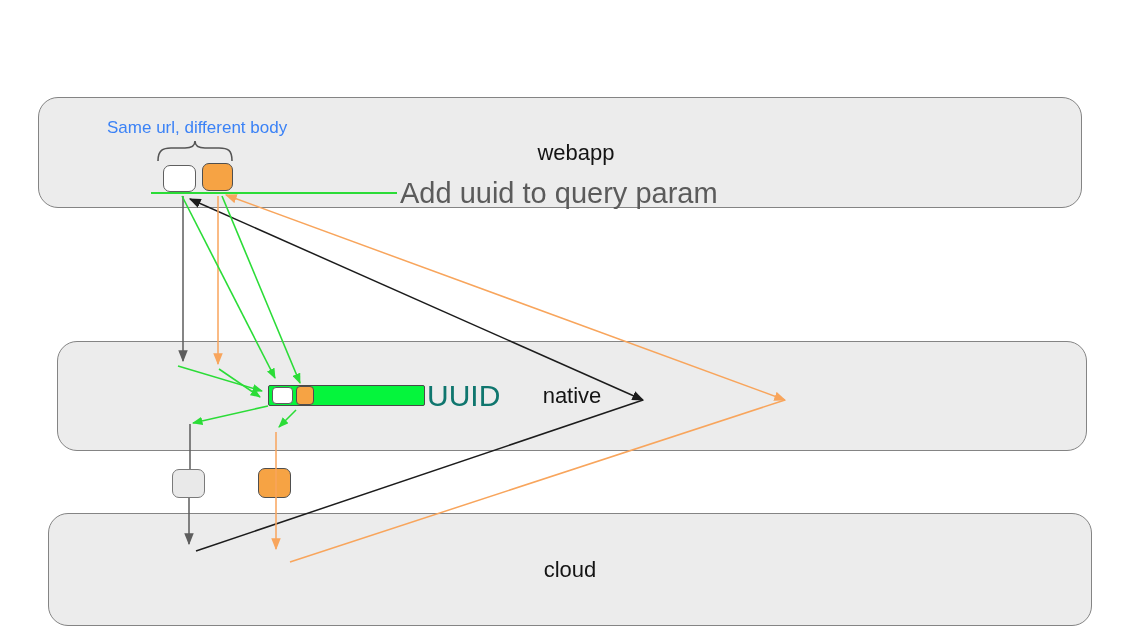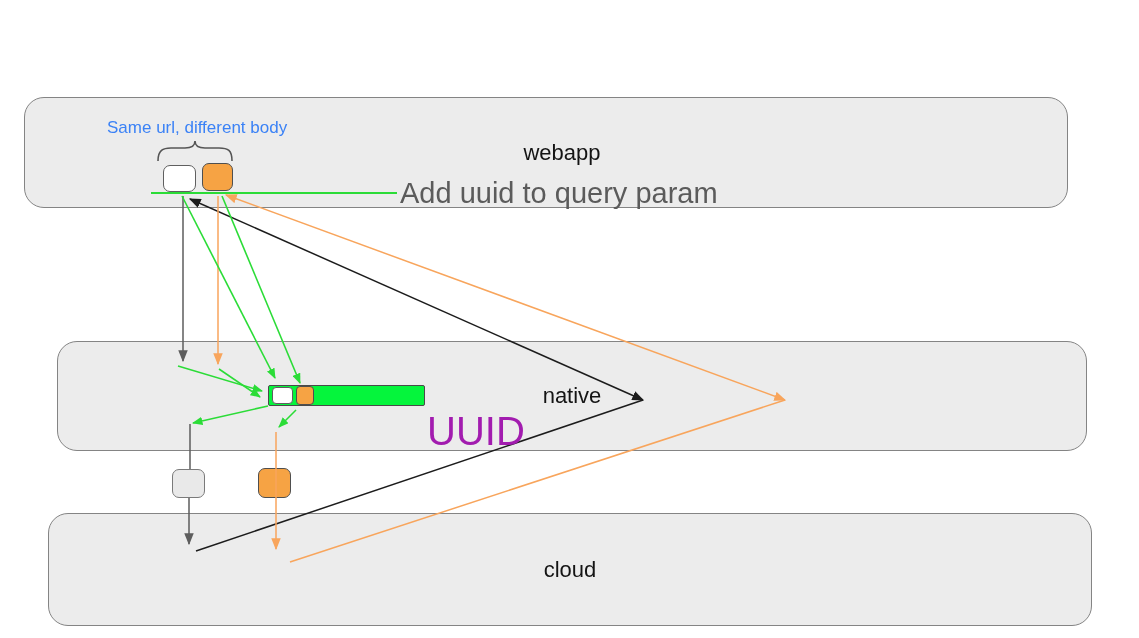--- a/index.html
+++ b/index.html
@@ -4,38 +4,38 @@
 <style>
   html,body{margin:0;padding:0;background:#ffffff;}
   #stage{
     position:relative;width:1139px;height:638px;overflow:hidden;
     font-family:"Liberation Sans", sans-serif;background:#ffffff;
   }
   .band{
     position:absolute;background:#ececec;border:1.5px solid #848484;border-radius:20px;
     display:flex;align-items:center;justify-content:center;box-sizing:border-box;
   }
-  #band-webapp{left:24px;top:97px;width:1044px;height:111px;padding-left:32px;}
+  #band-webapp{left:38px;top:97px;width:1044px;height:111px;padding-left:32px;}
   #band-native{left:57px;top:341px;width:1030px;height:110px;}
   #band-cloud{left:48px;top:513px;width:1044px;height:113px;}
   .band-label{font-size:22px;color:#141414;}
   #lines{position:absolute;left:0;top:0;z-index:3;pointer-events:none;}
   .node{position:absolute;box-sizing:border-box;border-radius:7px;z-index:2;}
   #webapp-white-box{left:163px;top:165px;width:33px;height:27px;background:#ffffff;border:1.5px solid #5f5f5f;}
   #webapp-orange-box{left:202px;top:163px;width:31px;height:28px;background:#f6a344;border:1.5px solid #4f4f4f;}
   #mid-gray-box{left:172px;top:469px;width:33px;height:29px;background:#e9e9e9;border:1.5px solid #7a7a7a;}
   #mid-orange-box{left:258px;top:468px;width:33px;height:30px;background:#f6a344;border:1.5px solid #4f4f4f;}
   #uuid-bar{left:268px;top:385px;width:157px;height:21px;background:#05f53c;border:1.5px solid #4a4a4a;border-radius:2px;}
   #uuid-bar-white{left:272px;top:387px;width:21px;height:17px;background:#ffffff;border:1.5px solid #5f5f5f;border-radius:4px;}
   #uuid-bar-orange{left:296px;top:386px;width:18px;height:19px;background:#f6a344;border:1.5px solid #4f4f4f;border-radius:4px;}
   .txt{position:absolute;z-index:4;white-space:nowrap;line-height:1;}
   #title{left:13px;top:20px;font-size:30px;color:#55565a;}
   #same-url-label{left:107px;top:119px;font-size:17px;color:#3b82f6;}
   #add-uuid-label{left:400px;top:179px;font-size:29px;color:#5b5b5b;text-align:right;}
-  #uuid-label{left:427px;top:381px;font-size:40px;color:#a21caf;margin-top:30px;}
+  #uuid-label{left:427px;top:381px;font-size:30px;color:#0f766e;}
 </style>
 </head>
 <body>
 
 <div id="stage">
 
   <div class="band" id="band-webapp">
     <span class="band-label">webapp</span>
   </div>
   <div class="band" id="band-native">

